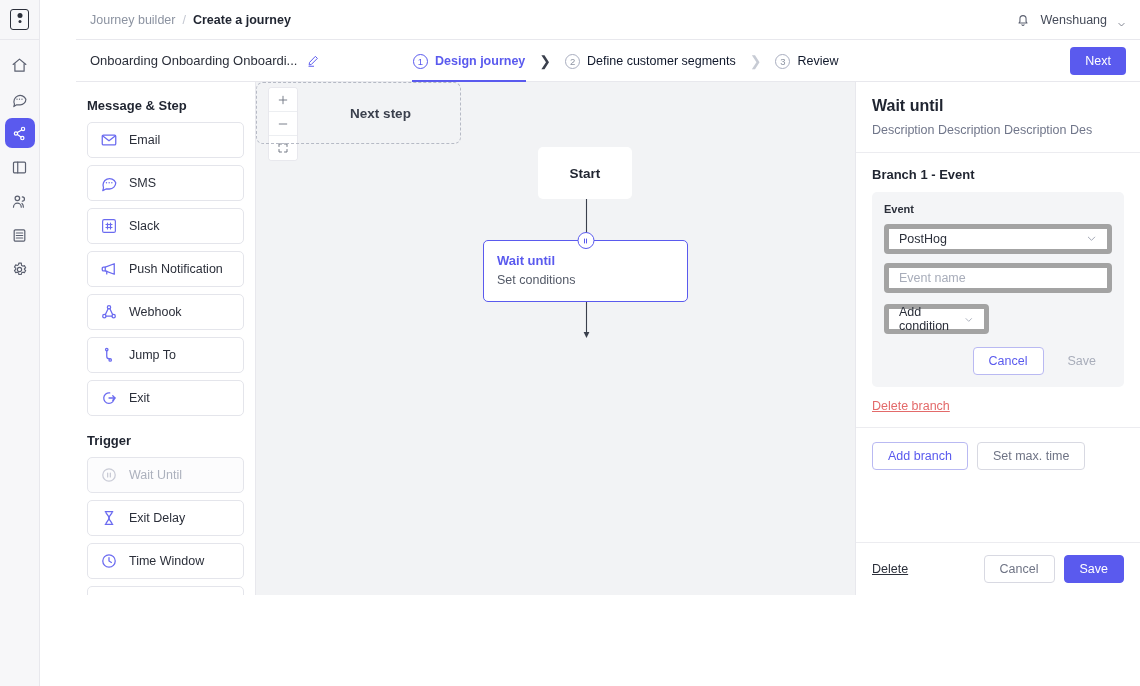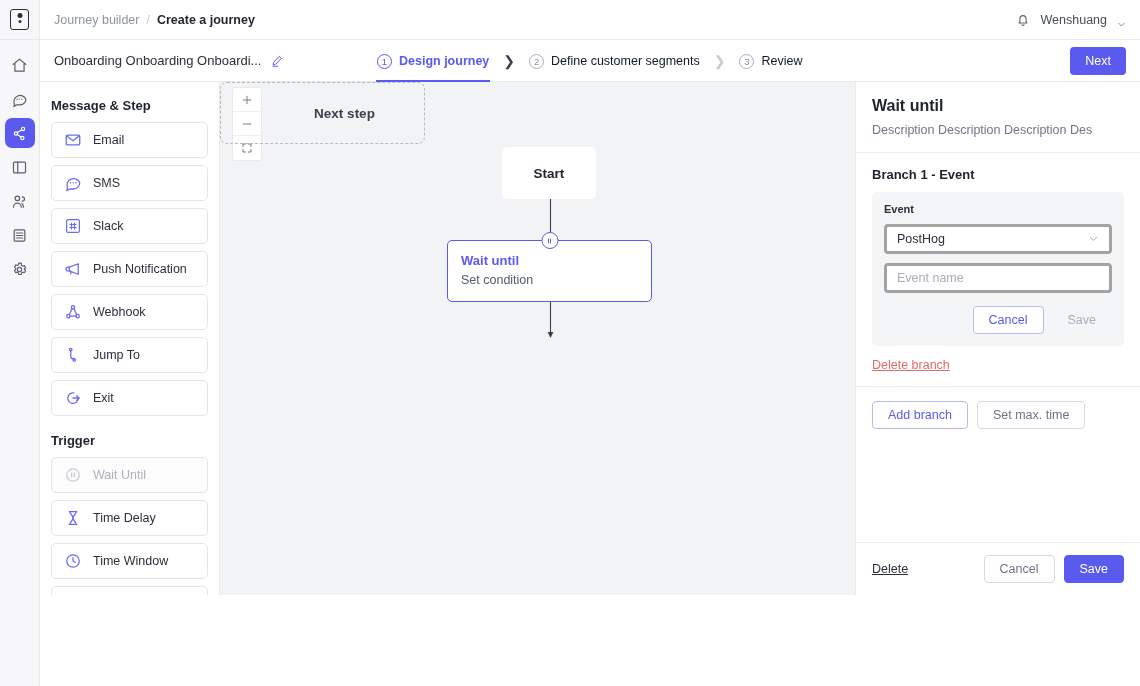--- a/index.html
+++ b/index.html
@@ -3,21 +3,21 @@
 <meta charset="utf-8">
 <style>
   * { box-sizing: border-box; margin: 0; padding: 0; }
   html, body {
     width: 1140px; height: 686px;
     font-family: "Liberation Sans", sans-serif;
     background: #ffffff;
     overflow: hidden;
     color: #1f2430;
   }
-  .app { position: relative; width: 1140px; height: 595px; display: flex; }
+  .app { position: relative; width: 1140px; height: 595px; display: flex; gap: 36px; }
 
   
   .rail {
     width: 40px; height: 686px;
     background: #f7f7f9;
     border-right: 1px solid #e8e8ed;
     display: flex; flex-direction: column; align-items: center;
     flex: 0 0 40px;
   }
   .rail-logo {
@@ -162,21 +162,21 @@
     display:flex; flex-direction: column; min-height: 0;
   }
   .panel-head { padding: 15px 16px 13px 16px; border-bottom: 1px solid #ececf0; }
   .panel-title { font-size: 16px; font-weight: 700; color: #1f2430; }
   .panel-desc { font-size: 12.5px; color: #70768a; margin-top: 7px; line-height:1.35; }
   .panel-body { padding: 14px 16px 0 16px; flex: 1; overflow: hidden; }
   .branch-title { font-size: 13px; font-weight: 700; color:#1f2430; margin-bottom: 10px; }
   .event-card { background:#f4f5f7; border-radius: 5px; padding: 11px 12px 12px 12px; }
   .event-card-label { font-size: 11px; font-weight: 700; color:#2b2f3a; margin-bottom: 9px; }
   .field {
-    height: 30px; background:#fff; border: 3px solid #a3a3a3; border-radius: 4px;
+    height: 30px; background:#fff; border: 5px solid #a3a3a3; border-radius: 4px;
     display:flex; align-items:center; padding: 0 10px; font-size: 12.5px; color:#2b2f3a;
     margin-bottom: 9px; cursor:pointer;
   }
   .field .chev { margin-left: auto; color:#9aa0ae; width:11px;height:11px; display:block;}
   .field.placeholder { color: #a8adba; }
   .field.inline { display:inline-flex; width: 105px; margin-bottom: 0; }
   .card-actions { display:flex; align-items:center; justify-content:flex-end; gap: 8px; margin-top: 13px; }
   .btn {
     font-size: 12.5px; border-radius: 4px; padding: 6px 15px; cursor:pointer;
     font-family: inherit; background:#fff; border:1px solid #b9b9f2; color:#5a5aee;
@@ -426,21 +426,21 @@
         </div>
 
         <div class="pal-item">
           <span class="pi">
             <svg viewBox="0 0 24 24" fill="none" stroke="currentColor" stroke-width="1.7" stroke-linecap="round" stroke-linejoin="round">
                 <path d="M7 3.5h10M7 20.5h10"></path>
                 <path d="M7.8 3.5c0 3.4 4.2 5 4.2 8.5s-4.2 5.1-4.2 8.5"></path>
                 <path d="M16.2 3.5c0 3.4-4.2 5-4.2 8.5s4.2 5.1 4.2 8.5"></path>
               </svg>
           </span>
-          <span class="pl">Time Delay</span>
+          <span class="pl">Exit Delay</span>
         </div>
 
         <div class="pal-item">
           <span class="pi">
             <svg viewBox="0 0 24 24" fill="none" stroke="currentColor" stroke-width="1.7" stroke-linecap="round" stroke-linejoin="round">
                 <circle cx="12" cy="12" r="8.3"></circle>
                 <path d="M12 7.4V12l3.2 2"></path>
               </svg>
           </span>
           <span class="pl">Time Window</span>
@@ -500,21 +500,21 @@
 
           <div class="node node-start">Start</div>
 
           <div class="node node-wait">
             <span class="wait-badge">
               <svg viewBox="0 0 24 24" fill="none" stroke="currentColor" stroke-width="3" stroke-linecap="round">
                   <path d="M9 6v12M15 6v12"></path>
                 </svg>
             </span>
             <div class="t">Wait until</div>
-            <div class="s">Set condition</div>
+            <div class="s">Set conditions</div>
           </div>
 
           <div class="node-next">Next step</div>
         </div>
       </div>
 
       <div class="panel">
         <div class="panel-head">
           <div class="panel-title">Wait until</div>
           <div class="panel-desc">Description Description Description Des</div>
@@ -532,20 +532,28 @@
                 <svg viewBox="0 0 24 24" fill="none" stroke="currentColor" stroke-width="2" stroke-linecap="round" stroke-linejoin="round">
                     <path d="m5 9 7 7 7-7"></path>
                   </svg>
               </span>
             </div>
 
             <div class="field placeholder">
               <span>Event name</span>
             </div>
 
+            <div class="field inline">
+              <span>Add condition</span>
+              <span class="chev">
+                <svg viewBox="0 0 24 24" fill="none" stroke="currentColor" stroke-width="2" stroke-linecap="round" stroke-linejoin="round">
+                    <path d="m5 9 7 7 7-7"></path>
+                  </svg>
+              </span>
+            </div>
 
             <div class="card-actions">
               <button class="btn">Cancel</button>
               <button class="btn ghost-disabled">Save</button>
             </div>
           </div>
 
           <span class="delete-branch">Delete branch</span>
 
           <div class="panel-sep"></div>

